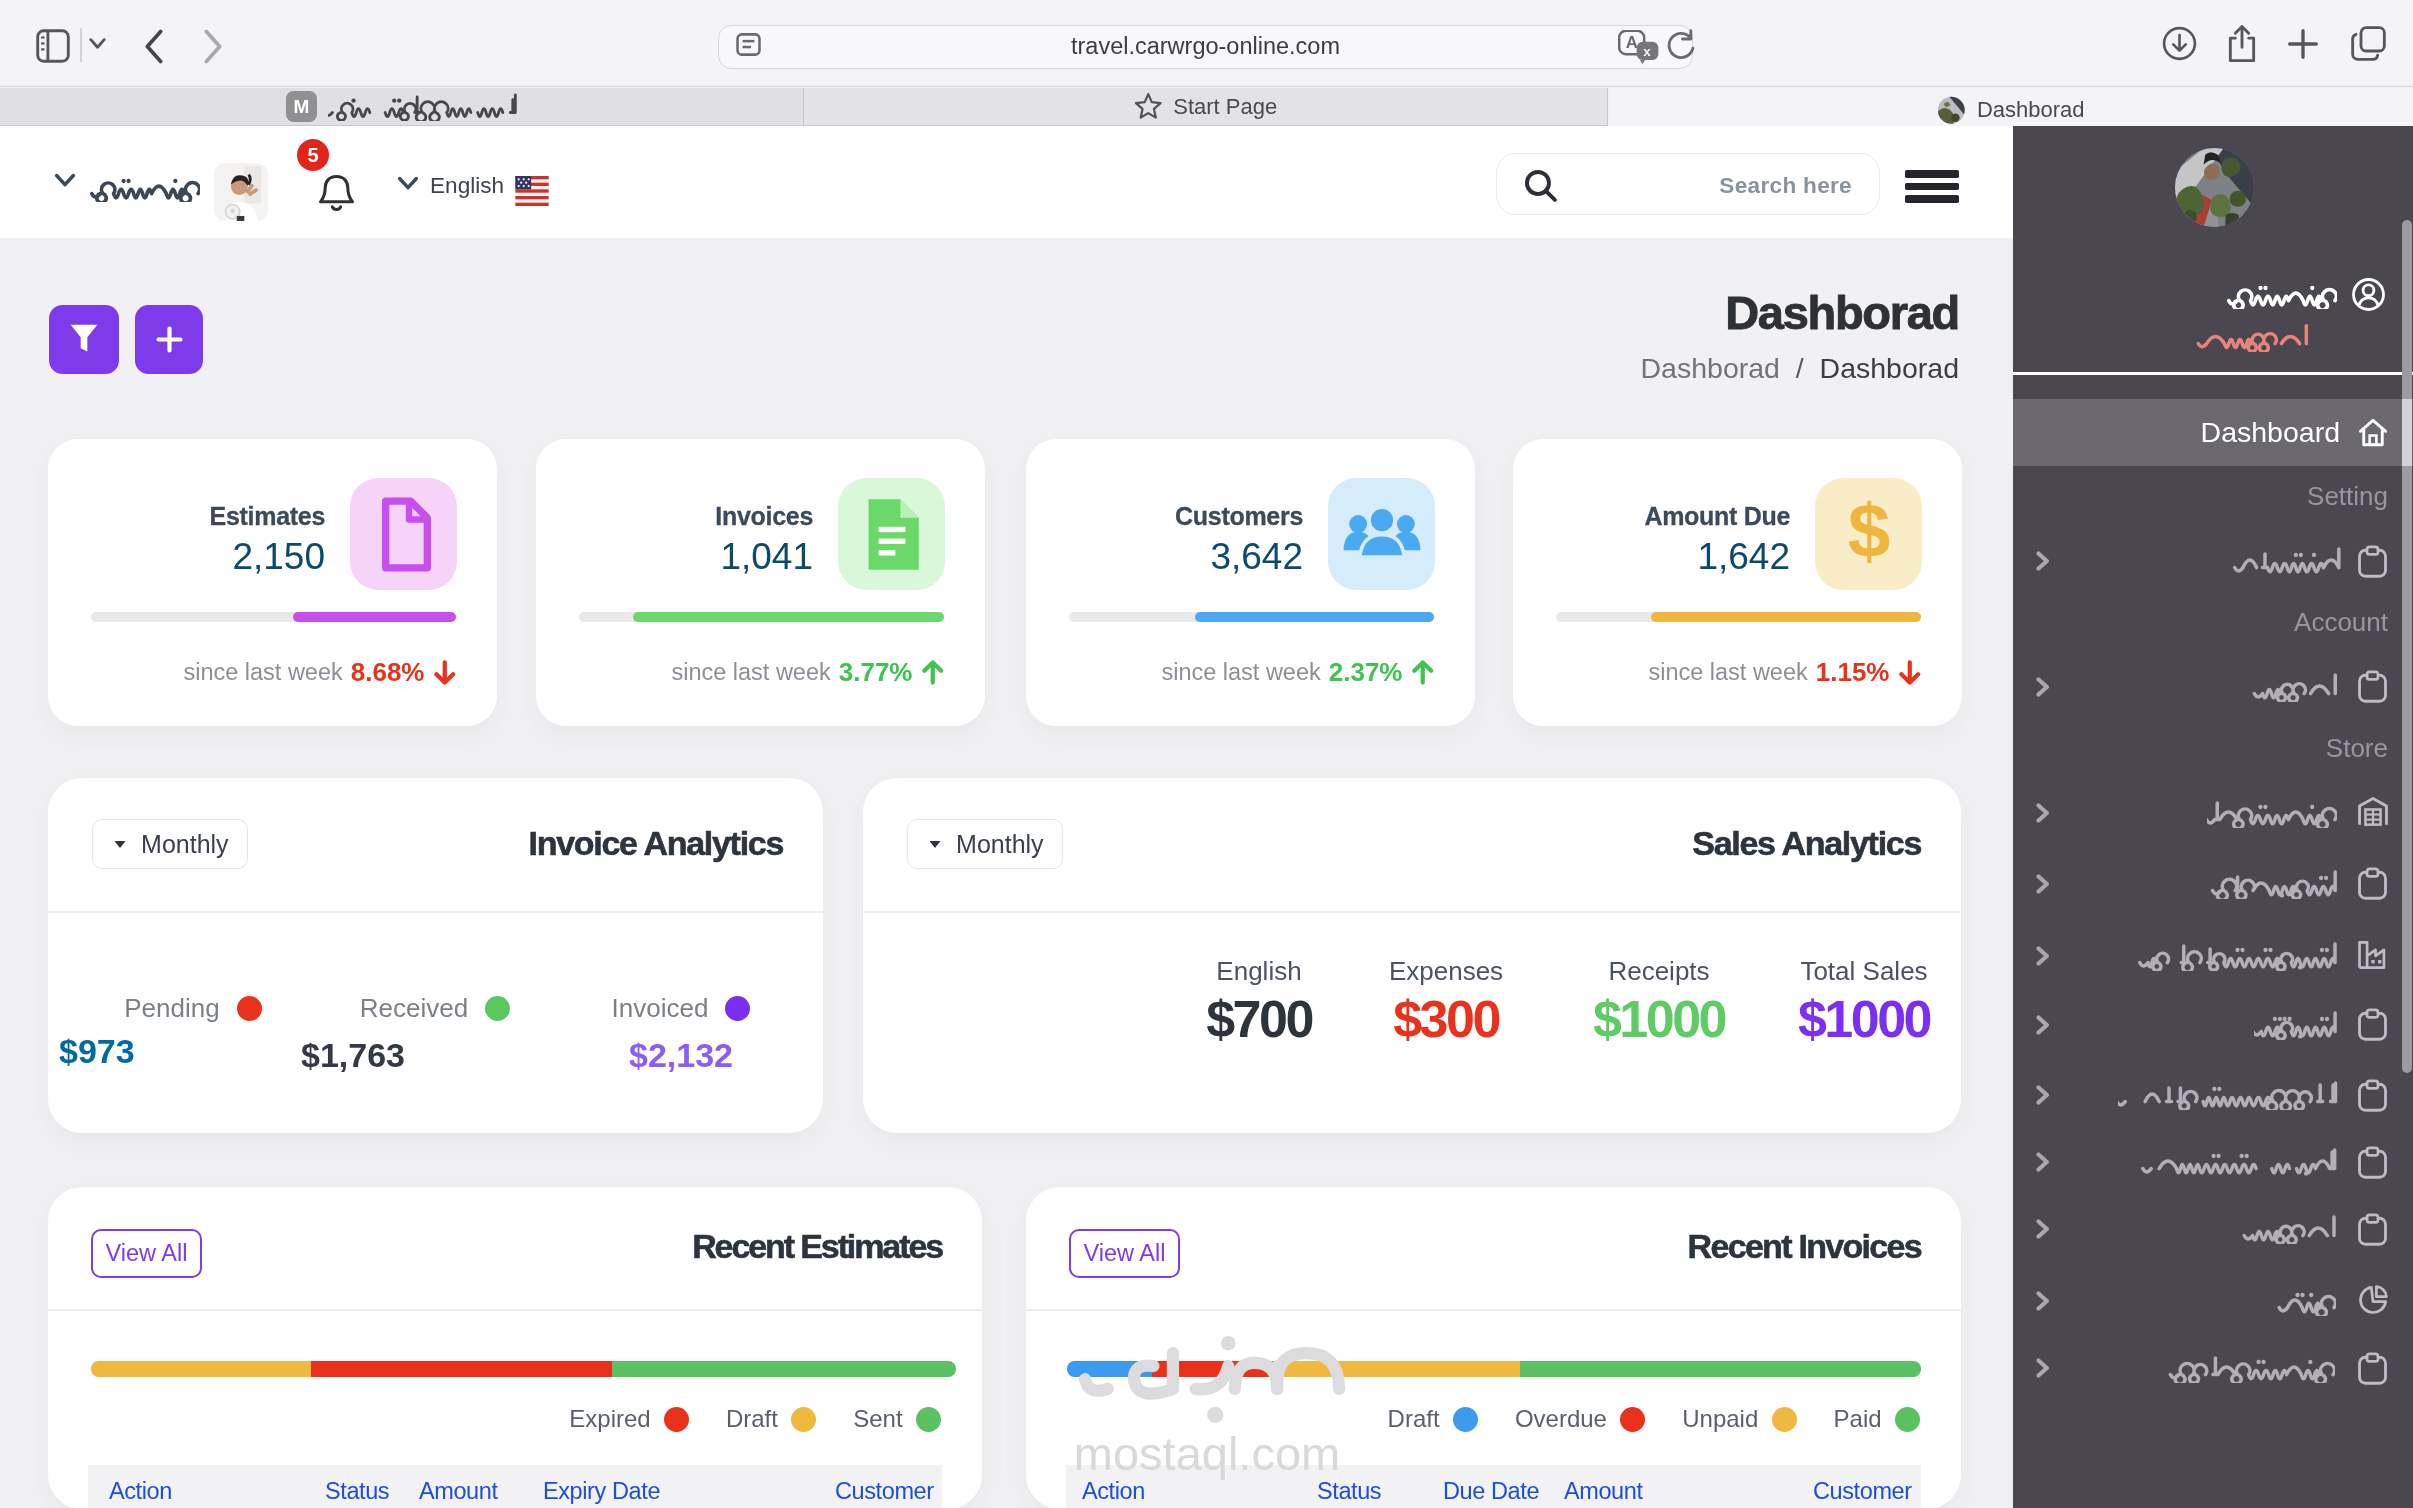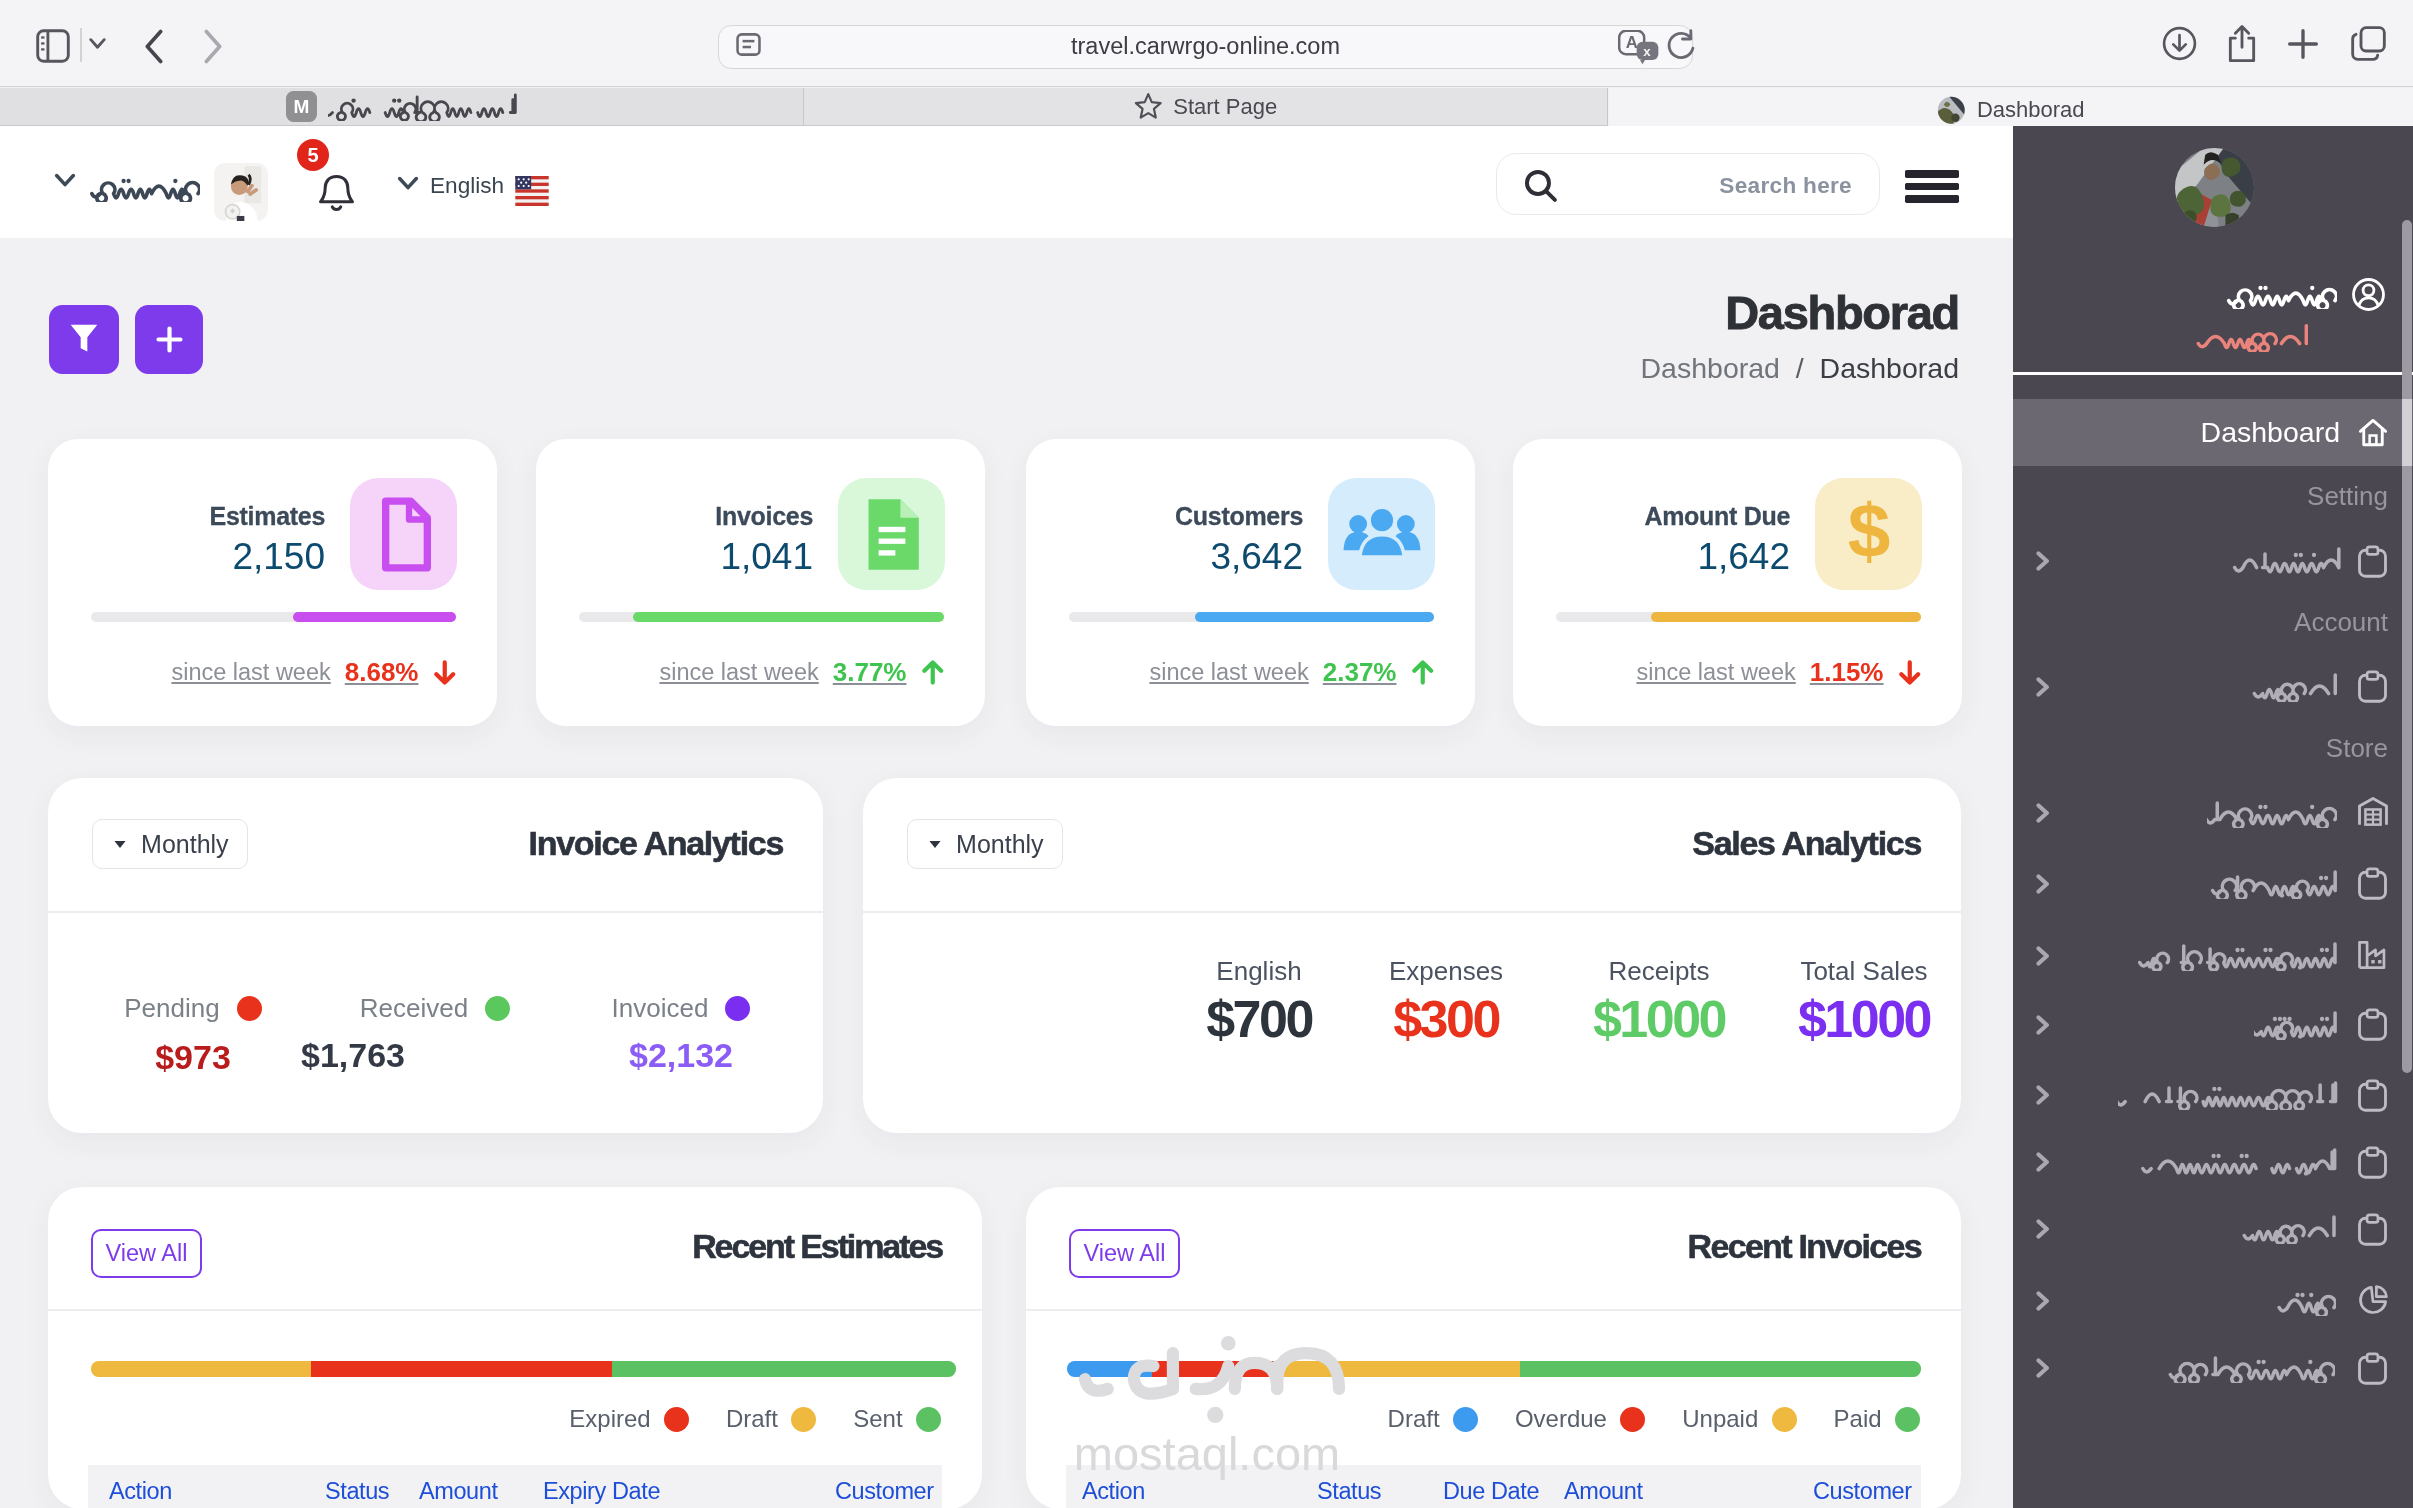--- a/index.html
+++ b/index.html
@@ -14,21 +14,21 @@
 #tab3 { left:1609px; width:804px; background:#f4f3f5; padding-top:5.9px; }
 #appheader { left:0; top:126px; width:2013px; height:112px; background:#ffffff; }
 #sidebar { left:2013px; top:126px; width:401px; height:1383px; background:#4a4751; }
 .card { position:absolute; background:#fff; border-radius:30px; box-shadow:0 8.4px 28.5px rgba(50,50,90,0.05); }
 .bigcard { border-radius:34px; }
 .statname { position:absolute; font-weight:bold; font-size:25px; color:#3c4a5a; text-align:right; right:172px; top:63px; letter-spacing:-0.3px; -webkit-text-stroke:0.3px #3c4a5a;}
 .statnum { position:absolute; font-size:37px; color:#0c4a6e; font-weight:400; text-align:left; right:172px; top:97px;}
 .tile { position:absolute; right:40px; top:39px; width:107px; height:112px; border-radius:28.5px; display:flex; align-items:center; justify-content:center;}
 .track { position:absolute; left:43px; right:41px; top:173px; height:10px; border-radius:5px; background:#e9e8eb;}
 .fill  { position:absolute; right:0; top:0; height:10px; border-radius:5px;}
-.since { position:absolute; right:41px; top:218px; font-size:23.5px; color:#8c8f96; display:flex; align-items:center; gap:14px;text-decoration:underline;}
+.since { position:absolute; right:41px; top:218px; font-size:23.5px; color:#8c8f96; display:flex; align-items:center; gap:8px;}
 .since b { font-size:26px; }
 .monthly { position:absolute; left:44px; top:41px; width:156px; height:50px; border:1.7px solid #e5e4e7; border-radius:10px; display:flex; align-items:center; justify-content:center; gap:11.7px; font-size:25px; color:#3a414d;}
 .caret { width:0; height:0; border-left:9.2px solid transparent; border-right:9.2px solid transparent; border-top:11.7px solid #2f353f;}
 .chead { position:absolute; right:40px; top:46px; font-weight:bold; font-size:34px; color:#2e343e; letter-spacing:-1.3px; -webkit-text-stroke:0.6px #2e343e;}
 .divider { position:absolute; left:0; right:0; height:1.7px; background:#ededef; }
 .viewall { position:absolute; left:43px; top:42px; width:111px; height:49px; border:2.5px solid #7d3bec; border-radius:10px; color:#7d3bec; font-size:23.5px; font-weight:500; display:flex; align-items:center; justify-content:center;}
 .dot { width:25px; height:25px; border-radius:50%; display:inline-block;}
 .legrow { position:absolute; display:flex; align-items:center; gap:13.4px; font-size:24px; color:#59606c;}
 .th { position:absolute; font-weight:normal; font-size:23.5px; color:#1d4ed8; letter-spacing:-0.4px;}
 </style></head><body>
@@ -521,21 +521,21 @@
     </div>
     <div class="since">since last week <b style="color:#e8321c">1.15%</b> <svg width="23.5" height="27" viewBox="0 0 28 32">
         <path d="M14 4 V27 M4 18 L14 28 L24 18" fill="none" stroke="#e8321c" stroke-width="5" stroke-linecap="round" stroke-linejoin="round"></path>
       </svg></div>
   </div>
 <div class="card bigcard" style="left:48px;top:778px;width:775px;height:355px">
     <div class="monthly"><span class="caret" style="transform:scale(0.62)"></span>Monthly</div>
     <div class="chead">Invoice Analytics</div>
     <div class="divider" style="top:133px"></div>
     <div class="abs" style="left:11px;top:215px;width:268px;display:flex;align-items:center;justify-content:center;gap:17px;font-size:26px;color:#7b8189">Pending<span class="dot" style="background:#e8321c"></span></div>
-    <div class="abs" style="left:11px;top:260px;width:268px;text-align:center;font-size:34px;font-weight:bold;color:#b91c1c">$973</div>
+    <div class="abs" style="left:11px;top:254px;width:268px;font-size:34px;font-weight:bold;color:#0369a1">$973</div>
     <div class="abs" style="left:253px;top:215px;width:268px;display:flex;align-items:center;justify-content:center;gap:17px;font-size:26px;color:#7b8189">Received<span class="dot" style="background:#5bc85e"></span></div>
     <div class="abs" style="left:253px;top:258px;width:268px;font-size:34px;font-weight:bold;color:#333a46">$1,763</div>
     <div class="abs" style="left:499px;top:215px;width:268px;display:flex;align-items:center;justify-content:center;gap:17px;font-size:26px;color:#7b8189">Invoiced<span class="dot" style="background:#7a2ff0"></span></div>
     <div class="abs" style="left:499px;top:258px;width:268px;text-align:center;font-size:34px;font-weight:bold;color:#8b5cf6">$2,132</div>
   </div>
 <div class="card bigcard" style="left:863px;top:778px;width:1098px;height:355px">
     <div class="monthly"><span class="caret" style="transform:scale(0.62)"></span>Monthly</div>
     <div class="chead">Sales Analytics</div>
     <div class="divider" style="top:133px"></div>
     <div class="abs" style="left:287px;top:178px;width:218px;text-align:center;font-size:26px;color:#4b5260">English</div>

